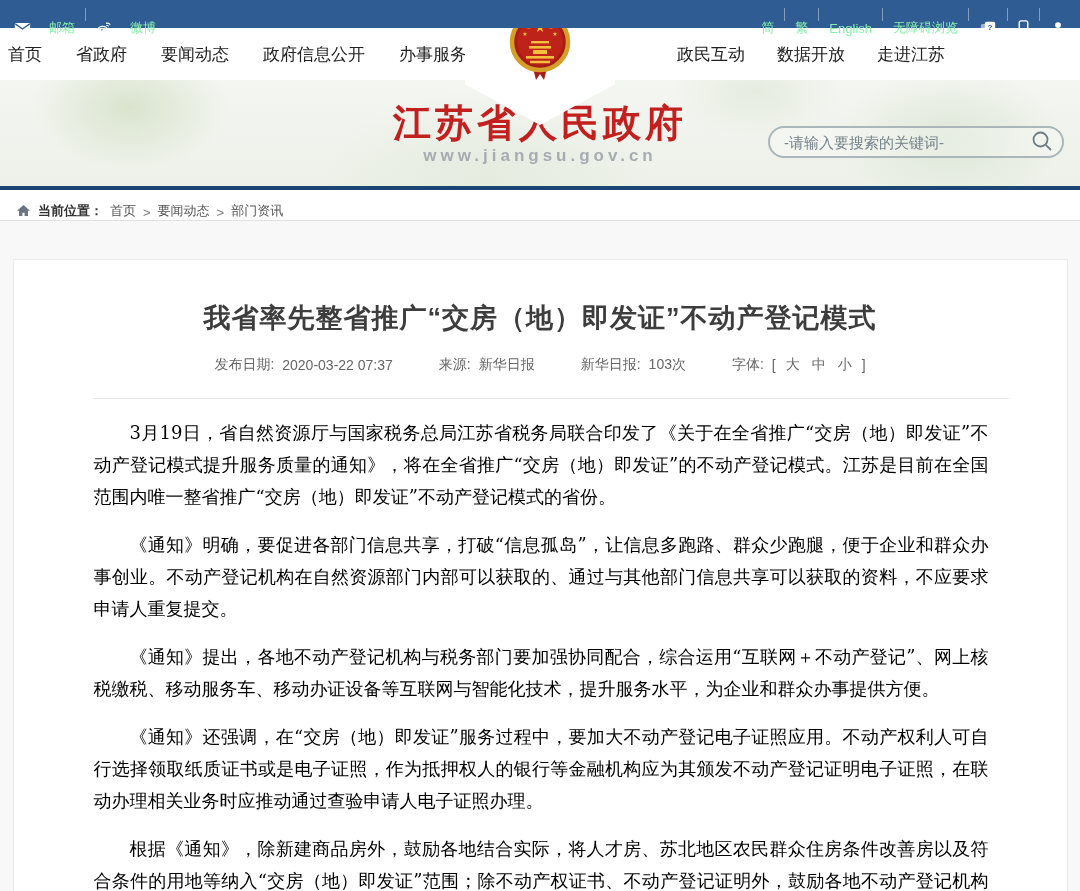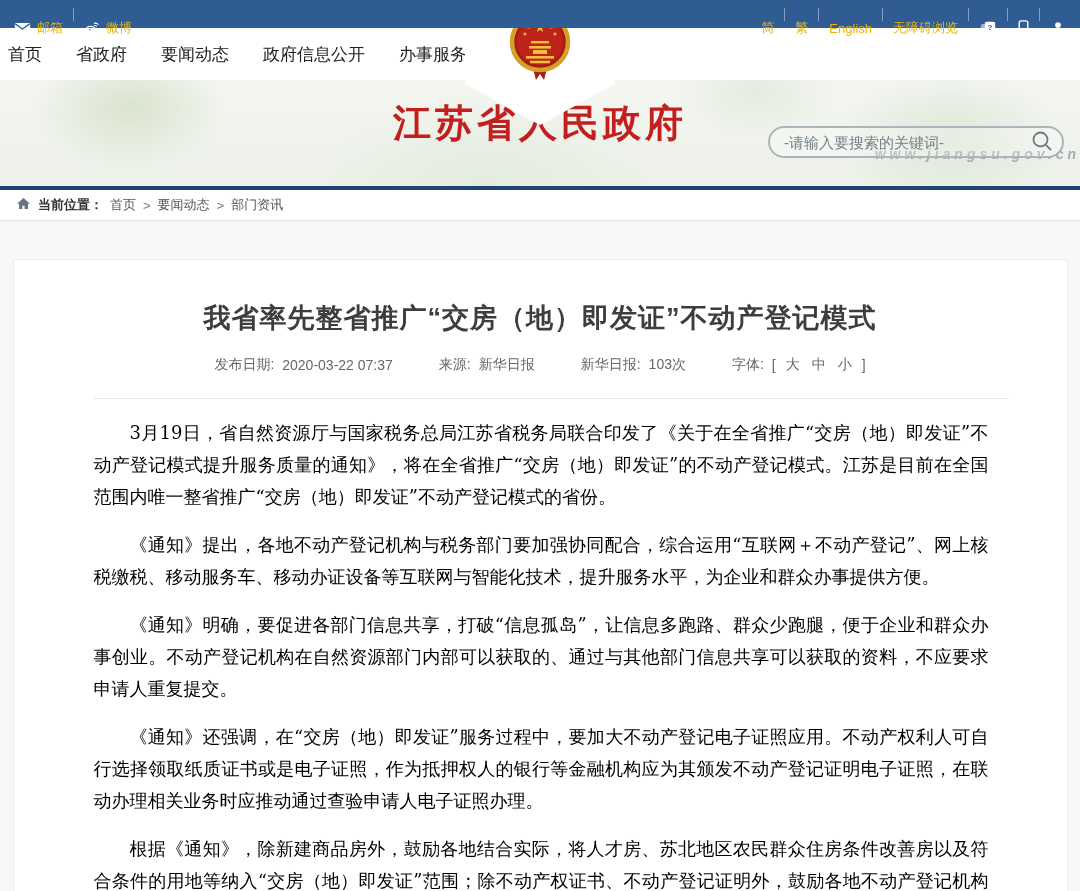--- a/index.html
+++ b/index.html
@@ -2,21 +2,21 @@
 <html><head>
 <meta charset="utf-8">
 <style>
   html, body { margin:0; padding:0; width:1080px; height:891px; overflow:hidden;
     font-family:"Liberation Sans", sans-serif; background:#f8f8f8; }
 
   
   .topbar { height:28px; background:#2f5c93; color:#eaf0f8; font-size:13px;
     display:flex; align-items:center; justify-content:space-between; padding:0 14px; position:relative; z-index:5; }
   .tb-grp { display:flex; align-items:center; }
-  .tb-item { display:flex; align-items:center; gap:6px; cursor:pointer; color:#eab308;margin-top:28px; }
+  .tb-item { display:flex; align-items:center; gap:18px; cursor:pointer; color:#86efac;margin-top:28px; }
   .tb-sep { width:1px; height:13px; background:rgba(255,255,255,.4); margin:0 10px; }
   .tb-item svg { display:block; }
 
   
   .header-wrap { position:relative; }
   .navbar { height:52px; background:#fff; display:flex; align-items:center; padding:0 8px; position:relative; z-index:2; }
   .nav-group { display:flex; gap:34px; font-size:17px; color:#222; }
   .nav-group.right { gap:32px; margin-right:132px; }
   .nav-item { cursor:pointer; white-space:nowrap; }
   .nav-spacer { flex:1; min-width:210px; }
@@ -29,33 +29,33 @@
   
   .banner { position:relative; height:106px; border-bottom:4px solid #1d4574;
     background:
       radial-gradient(ellipse 140px 90px at 12% 25%, rgba(196,214,178,.55), transparent 70%),
       radial-gradient(ellipse 160px 100px at 88% 55%, rgba(203,219,196,.5), transparent 70%),
       radial-gradient(ellipse 220px 120px at 45% 95%, rgba(228,235,222,.9), transparent 75%),
       radial-gradient(ellipse 120px 70px at 70% 10%, rgba(215,226,206,.5), transparent 70%),
       linear-gradient(#f4f6f1, #edf1e9); }
   .site-name { position:absolute; top:18px; left:0; right:0; text-align:center;
     font-size:38px; font-weight:900; color:#c21f1f; letter-spacing:4px; }
-  .site-url { position:absolute; top:66px; left:0; right:0; text-align:right;
-    font-size:14px; font-weight:bold; color:#a6acb2; letter-spacing:4px;font-style:italic; }
+  .site-url { position:absolute; top:66px; left:0; right:0; text-align:center;
+    font-size:17px; font-weight:bold; color:#a6acb2; letter-spacing:4px; }
   .search { position:absolute; right:16px; top:46px; width:296px; height:32px; box-sizing:border-box;
     border:2px solid #a9b6ba; border-radius:18px; display:flex; align-items:center; background:rgba(255,255,255,.25); }
   .search input { flex:1; border:none; background:transparent; padding:0 4px 0 14px;
     font-size:15px; color:#4d5a61; outline:none; font-family:inherit; }
   .search input::placeholder { color:#75828a; }
   .search-btn { width:40px; height:30px; display:flex; align-items:center; justify-content:center;
     background:none; border:none; cursor:pointer; }
 
   
   .breadcrumb-bar { height:30px; background:#fff; border-bottom:1px solid #e2e2e2;
-    display:flex; align-items:center; padding:0 16px; font-size:13px; color:#555; gap:7px; }
+    display:flex; align-items:flex-end; padding:0 16px; font-size:13px; color:#555; gap:7px; }
   .bc-label { color:#333; font-weight:bold; }
   .bc-link { cursor:pointer; }
   .bc-sep { color:#777; }
 
   
   .card { width:1055px; margin:38px auto 0; background:#fff; border:1px solid #ececec;
     box-sizing:border-box; height:650px; }
   .article-title { text-align:center; font-size:27px; font-weight:bold; color:#3d3d3d;
     margin:40px 40px 0; letter-spacing:1px; }
   .article-meta { display:flex; justify-content:center; gap:46px; margin-top:20px;
@@ -146,20 +146,25 @@
 
   <div class="navbar">
     <div class="nav-group left">
       <span class="nav-item">首页</span>
       <span class="nav-item">省政府</span>
       <span class="nav-item">要闻动态</span>
       <span class="nav-item">政府信息公开</span>
       <span class="nav-item">办事服务</span>
     </div>
     <div class="nav-spacer"></div>
+    <div class="nav-group right">
+      <span class="nav-item">政民互动</span>
+      <span class="nav-item">数据开放</span>
+      <span class="nav-item">走进江苏</span>
+    </div>
   </div>
 
   <div class="banner">
     <div class="site-name">江苏省人民政府</div>
     <div class="site-url">www.jiangsu.gov.cn</div>
     <div class="search">
       <input type="text" placeholder="-请输入要搜索的关键词-" style="">
       <button class="search-btn">
         <span><svg width="24" height="24" viewBox="0 0 24 24">
               <circle cx="10.5" cy="10.5" r="7" fill="none" stroke="#6e7d85" stroke-width="1.8"></circle>
@@ -225,18 +230,18 @@
       <span class="font-size-link">中</span>
       <span class="font-size-link">小</span>
       <span>]</span>
     </span>
   </div>
 
   <div class="divider"></div>
 
   <div class="article-body">
     <p>3月19日，省自然资源厅与国家税务总局江苏省税务局联合印发了《关于在全省推广“交房（地）即发证”不动产登记模式提升服务质量的通知》，将在全省推广“交房（地）即发证”的不动产登记模式。江苏是目前在全国范围内唯一整省推广“交房（地）即发证”不动产登记模式的省份。</p>
+    <p>《通知》明确，要促进各部门信息共享，打破“信息孤岛”，让信息多跑路、群众少跑腿，便于企业和群众办事创业。不动产登记机构在自然资源部门内部可以获取的、通过与其他部门信息共享可以获取的资料，不应要求申请人重复提交。</p>
     <p>《通知》提出，各地不动产登记机构与税务部门要加强协同配合，综合运用“互联网＋不动产登记”、网上核税缴税、移动服务车、移动办证设备等互联网与智能化技术，提升服务水平，为企业和群众办事提供方便。</p>
-    <p>《通知》明确，要促进各部门信息共享，打破“信息孤岛”，让信息多跑路、群众少跑腿，便于企业和群众办事创业。不动产登记机构在自然资源部门内部可以获取的、通过与其他部门信息共享可以获取的资料，不应要求申请人重复提交。</p>
     <p>《通知》还强调，在“交房（地）即发证”服务过程中，要加大不动产登记电子证照应用。不动产权利人可自行选择领取纸质证书或是电子证照，作为抵押权人的银行等金融机构应为其颁发不动产登记证明电子证照，在联动办理相关业务时应推动通过查验申请人电子证照办理。</p>
     <p>根据《通知》，除新建商品房外，鼓励各地结合实际，将人才房、苏北地区农民群众住房条件改善房以及符合条件的用地等纳入“交房（地）即发证”范围；除不动产权证书、不动产登记证明外，鼓励各地不动产登记机构现场联动办理水、电、气、电视、网络等业务。</p>
   </div>
 </div>
 
 </body></html>

